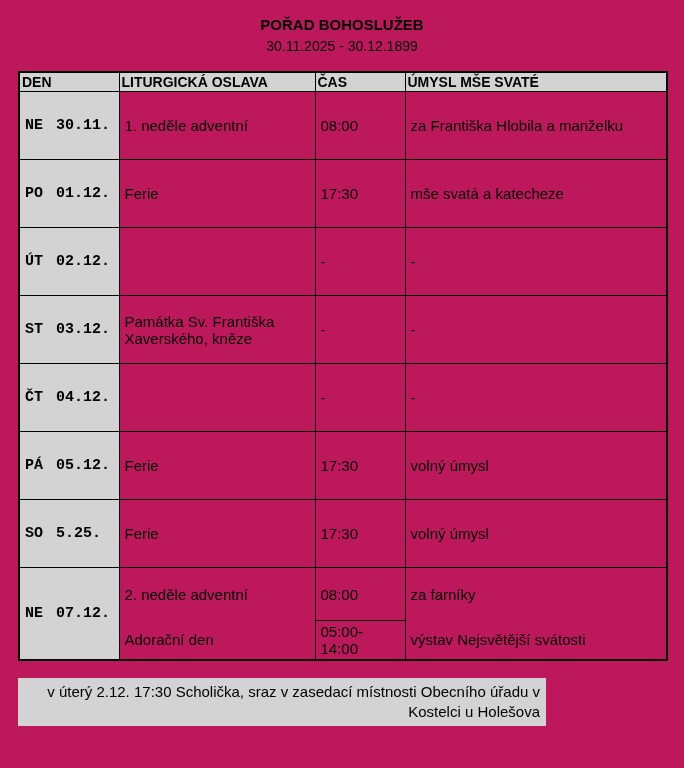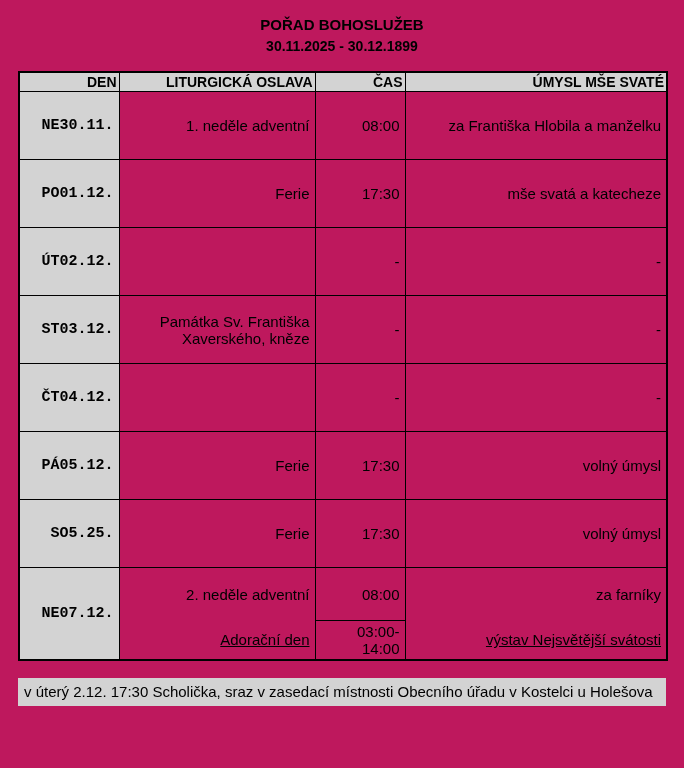--- a/index.html
+++ b/index.html
@@ -25,34 +25,33 @@
   .doc-header { text-align: center; }
   .doc-title, .doc-subtitle {
     font-weight: bold;
     font-size: 15px;
     line-height: 21px;
   }
   .doc-daterange {
     font-size: 14px;
     line-height: 20px;
     margin-top: 1px;
-    font-weight: bold;
   }
   table.schedule {
     width: 648px;
     margin-top: 15px;
     border-collapse: collapse;
     border: 2px solid var(--border-color);
     table-layout: fixed;
   }
   table.schedule th,
   table.schedule td {
     border: 1px solid var(--border-color);
     font-size: 15px;
-    text-align: right;
+    text-align: left;
     vertical-align: middle;
     padding: 2px 5px;
     overflow: hidden;
   }
   col.c-day { width: 100px; }
   col.c-celebration { width: 196px; }
   col.c-time { width: 90px; }
   col.c-intention { width: 262px; }
   table.schedule th {
     background: var(--cell-gray);
@@ -68,29 +67,29 @@
     padding-left: 7px;
     white-space: nowrap;
     font-family: Liberation Mono, monospace;
   }
   td.day .abbr { display: inline-block; width: 31px; }
   tr.single td { height: 68px; }
   tr.sub-first td { height: 53px; }
   tr.sub-last td { height: 31px; }
   
   tr.sub-first td.celebration, tr.sub-first td.intention { border-bottom: none; }
-  tr.sub-last  td.celebration, tr.sub-last  td.intention { border-top: none; text-decoration: underline; }
+  tr.sub-last  td.celebration, tr.sub-last  td.intention { border-top: none; }
   .footer-note {
     margin-top: 17px;
-    width: 648px;
+    width: 528px;
     background: var(--note-bg);
     font-size: 15px;
     line-height: 20px;
     padding: 4px 6px;
-    text-align: left;
+    text-align: right;
   }
 </style>
 </head>
 <body>
 
 <div class="page">
 
   <div class="doc-header">
     <div class="doc-title">POŘAD BOHOSLUŽEB</div>
     <div class="doc-daterange">30.11.2025 - 30.12.1899</div>
@@ -155,21 +154,21 @@
           <td class="intention">volný úmysl</td>
         </tr>
         <tr class="sub-first">
           <td class="day" rowspan="2"><span class="abbr">NE</span><span>07.12.</span></td>
           <td class="celebration">2. neděle adventní</td>
           <td class="time">08:00</td>
           <td class="intention">za farníky</td>
         </tr>
         <tr class="sub-last">
           <td class="celebration">Adorační den</td>
-          <td class="time">03:00-14:00</td>
+          <td class="time">05:00-14:00</td>
           <td class="intention">výstav Nejsvětější svátosti</td>
         </tr>
       </tbody>
   </table>
 
   <div class="footer-note">v úterý 2.12. 17:30 Scholička, sraz v zasedací místnosti Obecního úřadu v Kostelci u Holešova</div>
 
 </div>
 
 </body></html>

